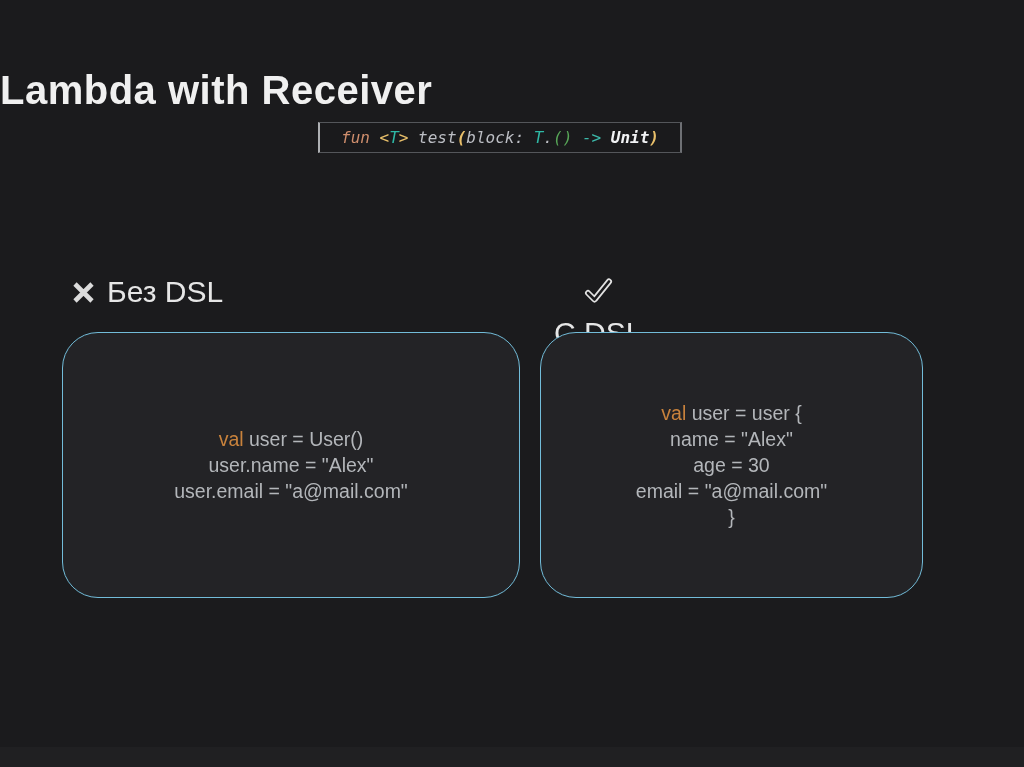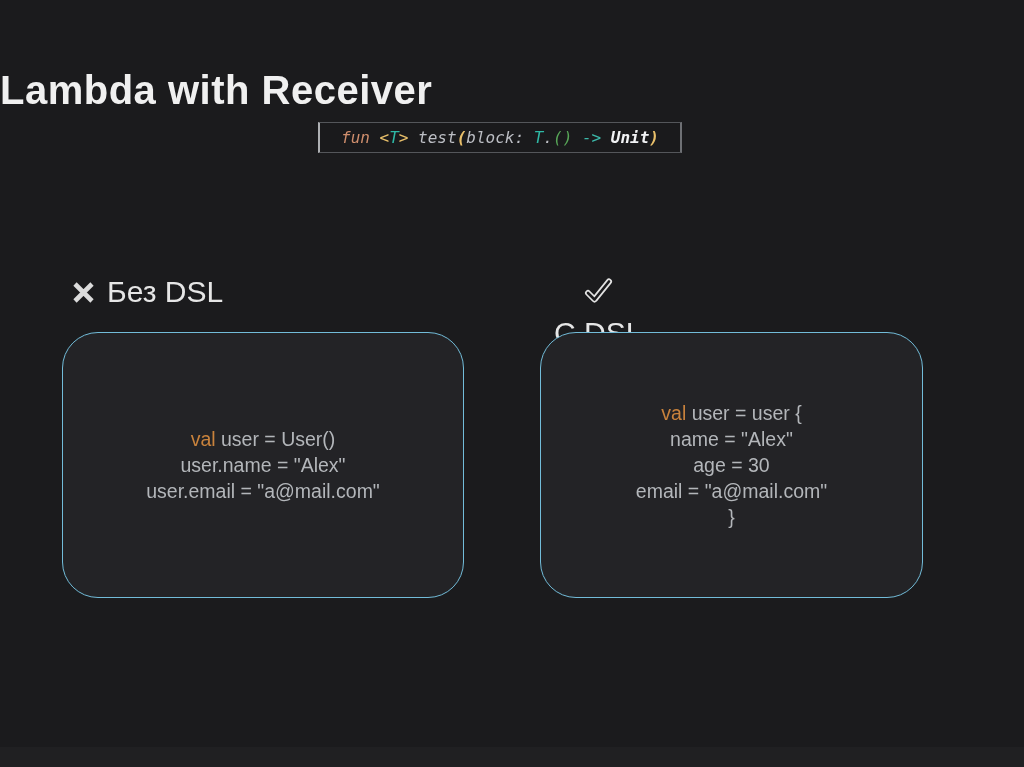--- a/index.html
+++ b/index.html
@@ -40,21 +40,21 @@
   .sh-left{left:71px;}
   .sh-right{left:554px;flex-direction:column;}
   .panel{
     position:absolute;top:332px;height:266px;
     background:#232326;
     border:1.5px solid #72bcd9;
     border-radius:36px;
     box-sizing:border-box;
     display:flex;align-items:center;justify-content:center;
   }
-  .panel-left{left:62px;width:402px;}
+  .panel-left{left:62px;width:458px;}
   .panel-right{left:540px;width:383px;}
   .panel-code{text-align:center;font-size:19.5px;}
   .code-line{line-height:26px;white-space:pre;}
   
   .tok-keyword{color:#cf8e6d;}
   .tok-bracket{color:#e8bf6a;}
   .tok-type{color:#2fb8a5;}
   .tok-plain{color:#bcbec4;}
   .tok-paren{color:#e8bf6a;font-weight:700;}
   .tok-green{color:#57a557;}

